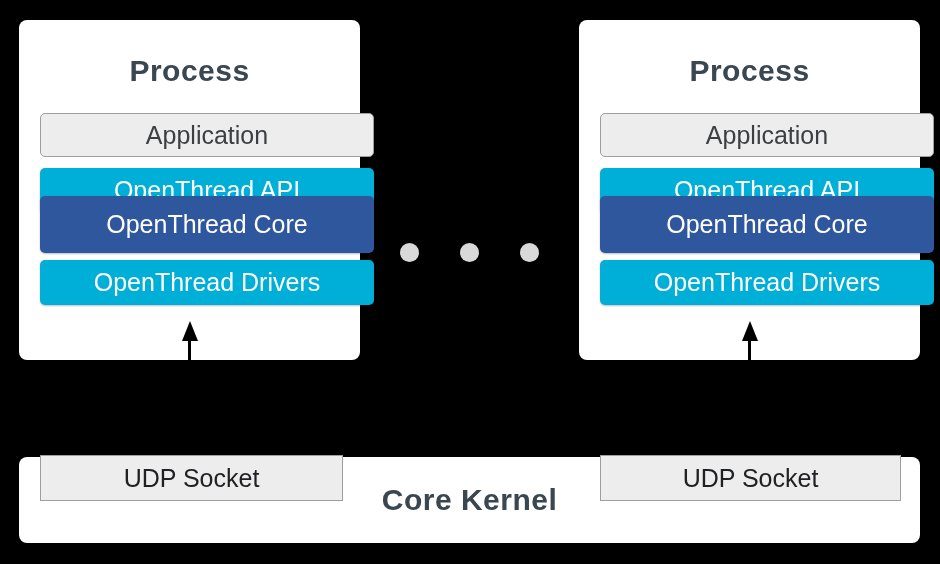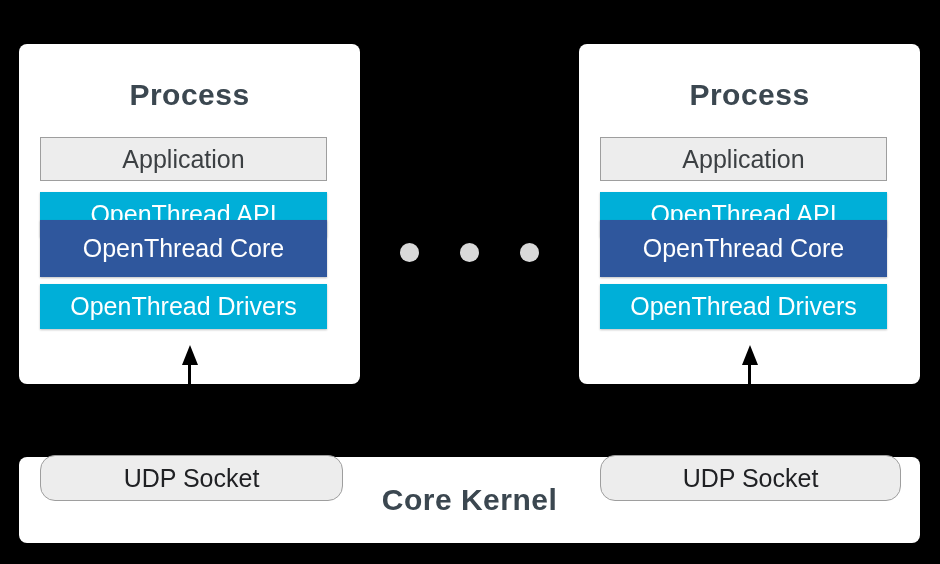--- a/index.html
+++ b/index.html
@@ -16,45 +16,44 @@
     overflow: hidden;
   }
   
   .process {
     position: absolute;
     top: 20px;
     width: 341px;
     height: 340px;
     background: var(--panel, #fff);
     border-radius: 8px;
-    margin-top: 24px;
   }
   .process.p0 { left: 19px; }
   .process.p1 { left: 579px; }
   .process-title {
     position: absolute;
     top: 34px;
     left: 0;
     right: 0;
     text-align: center;
     font-size: 30px;
     font-weight: bold;
     color: var(--title_text, #3B4750);
     letter-spacing: 0.5px;
   }
   .layer {
     position: absolute;
     left: 21px;
-    width: 287px;
+    width: 334px;
     box-sizing: border-box;
     display: flex;
     align-items: center;
     justify-content: center;
     font-size: 25px;
-    border-radius: 0;
+    border-radius: 5px;
   }
   .layer.app {
     top: 93px;
     height: 44px;
     background: var(--gray_fill, #EDEDED);
     border: 1.5px solid var(--gray_border, #9E9E9E);
     color: var(--app_text, #3C4043);
   }
   .layer.cyan {
     background: var(--cyan, #00AFD8);
@@ -131,21 +130,21 @@
     position: absolute;
     top: -2px;
     height: 46px;
     box-sizing: border-box;
     display: flex;
     align-items: center;
     justify-content: center;
     font-size: 25px;
     background: var(--gray_fill, #EDEDED);
     border: 1.5px solid var(--gray_border, #9E9E9E);
-    border-radius: 15px;
+    border-radius: 0;
     color: var(--udp_text, #202124);
   }
   .udp.u0 { left: 21px;  width: 303px; }
   .udp.u1 { left: 581px; width: 301px; }
 </style>
 </head>
 <body>
 
 <div class="stage">
 

